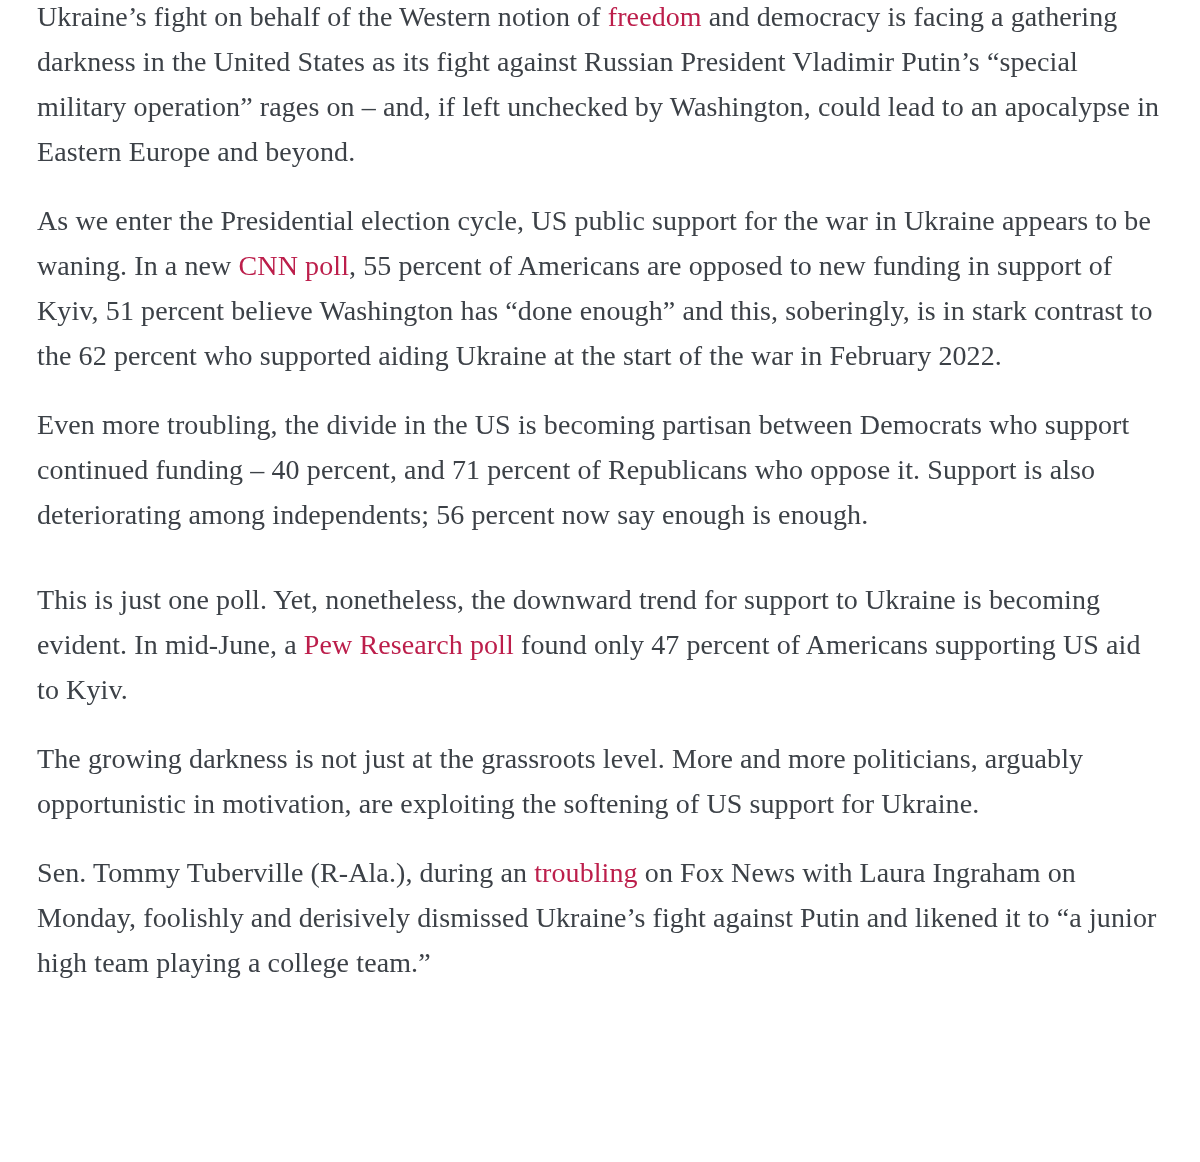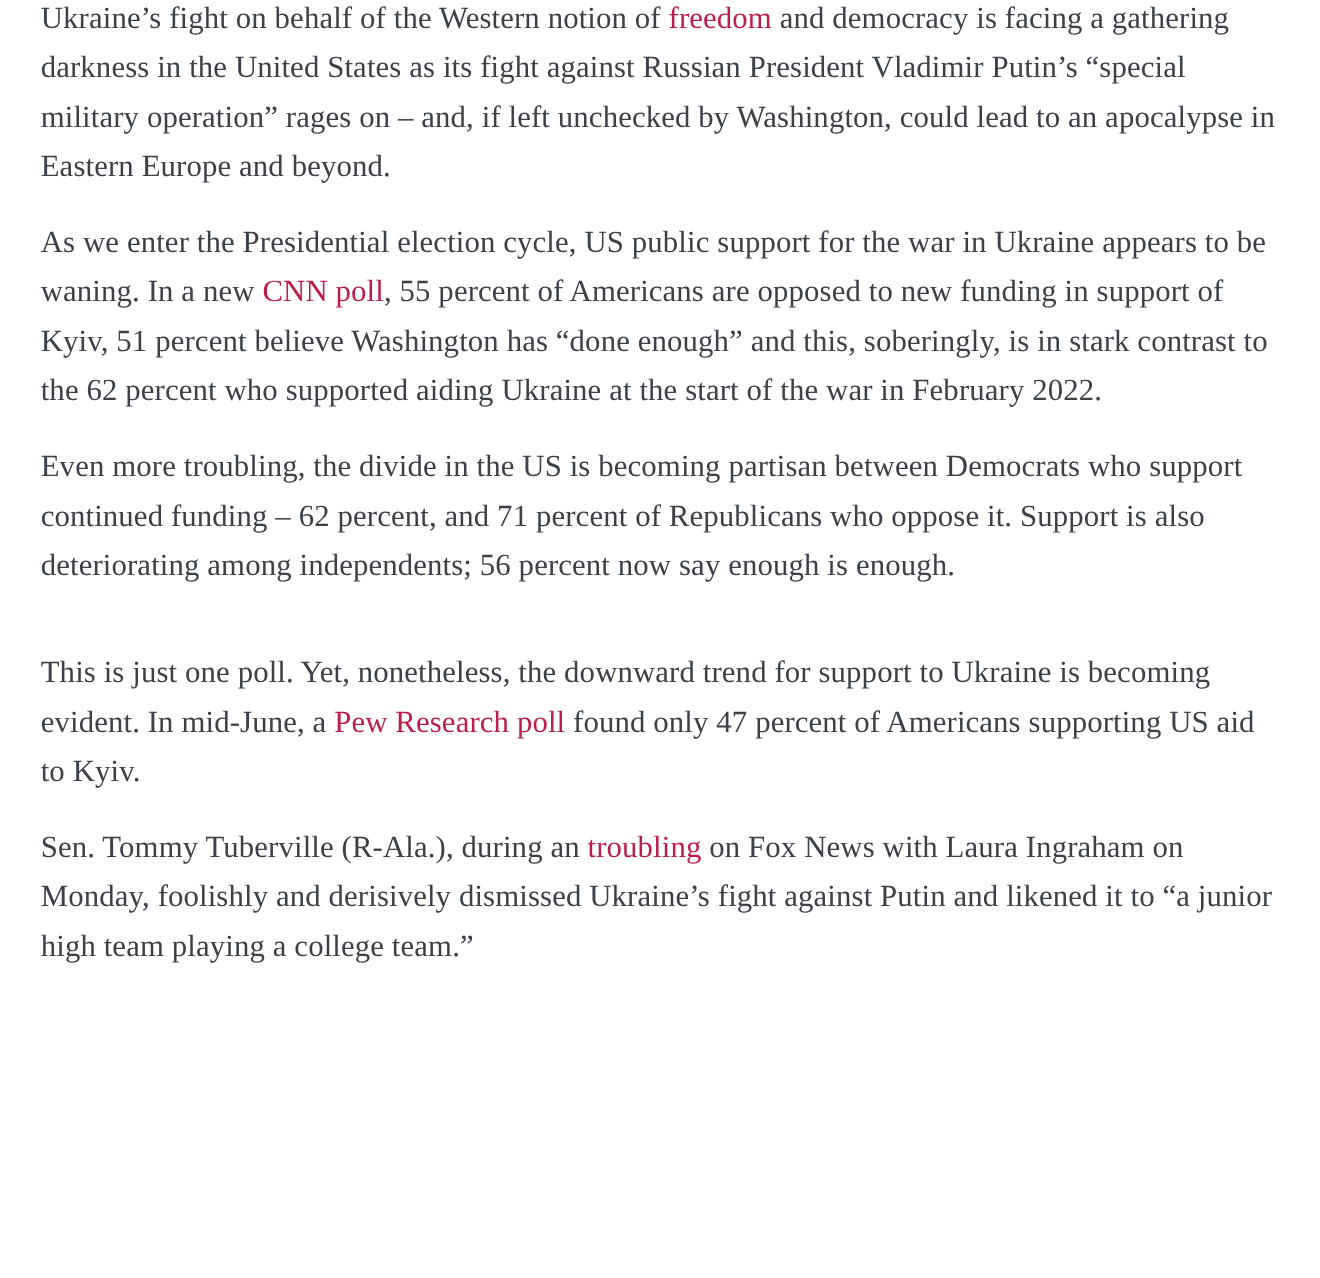--- a/index.html
+++ b/index.html
@@ -28,32 +28,33 @@
   .paragraphs {
     margin-top: -6px;
   }
   p.para {
     font-size: 28px;
     line-height: 45px;
     margin: 0 0 24px 0;
     letter-spacing: 0.1px;
   }
   p.para.extra-space {
-    margin-top: 52px;
+    margin-top: 40px;
   }
   p.para a {
     color: var(--link);
     text-decoration: none;
     cursor: pointer;
   }
 </style>
 </head>
 <body>
 
 <main class="article">
   <div class="paragraphs" id="paragraphs">
       <p class="para">Ukraine’s fight on behalf of the Western notion of <a href="#">freedom</a> and democracy is facing a gathering darkness in the United States as its fight against Russian President Vladimir Putin’s “special military operation” rages on – and, if left unchecked by Washington, could lead to an apocalypse in Eastern Europe and beyond.</p>
       <p class="para">As we enter the Presidential election cycle, US public support for the war in Ukraine appears to be waning. In a new <a href="#">CNN poll</a>, 55 percent of Americans are opposed to new funding in support of Kyiv, 51 percent believe Washington has “done enough” and this, soberingly, is in stark contrast to the 62 percent who supported aiding Ukraine at the start of the war in February 2022.</p>
-      <p class="para">Even more troubling, the divide in the US is becoming partisan between Democrats who support continued funding – 62 percent, and 71 percent of Republicans who oppose it. Support is also deteriorating among independents; 56 percent now say enough is enough.</p>
+      <p class="para">Even more troubling, the divide in the US is becoming partisan between Democrats who support continued funding – 40 percent, and 71 percent of Republicans who oppose it. Support is also deteriorating among independents; 56 percent now say enough is enough.</p>
       <p class="para extra-space">This is just one poll. Yet, nonetheless, the downward trend for support to Ukraine is becoming evident. In mid-June, a <a href="#">Pew Research poll</a> found only 47 percent of Americans supporting US aid to Kyiv.</p>
+      <p class="para">The growing darkness is not just at the grassroots level. More and more politicians, arguably opportunistic in motivation, are exploiting the softening of US support for Ukraine.</p>
       <p class="para">Sen. Tommy Tuberville (R-Ala.), during an <a href="#">troubling</a> on Fox News with Laura Ingraham on Monday, foolishly and derisively dismissed Ukraine’s fight against Putin and likened it to “a junior high team playing a college team.”</p>
     </div>
 </main>
 
 </body></html>

